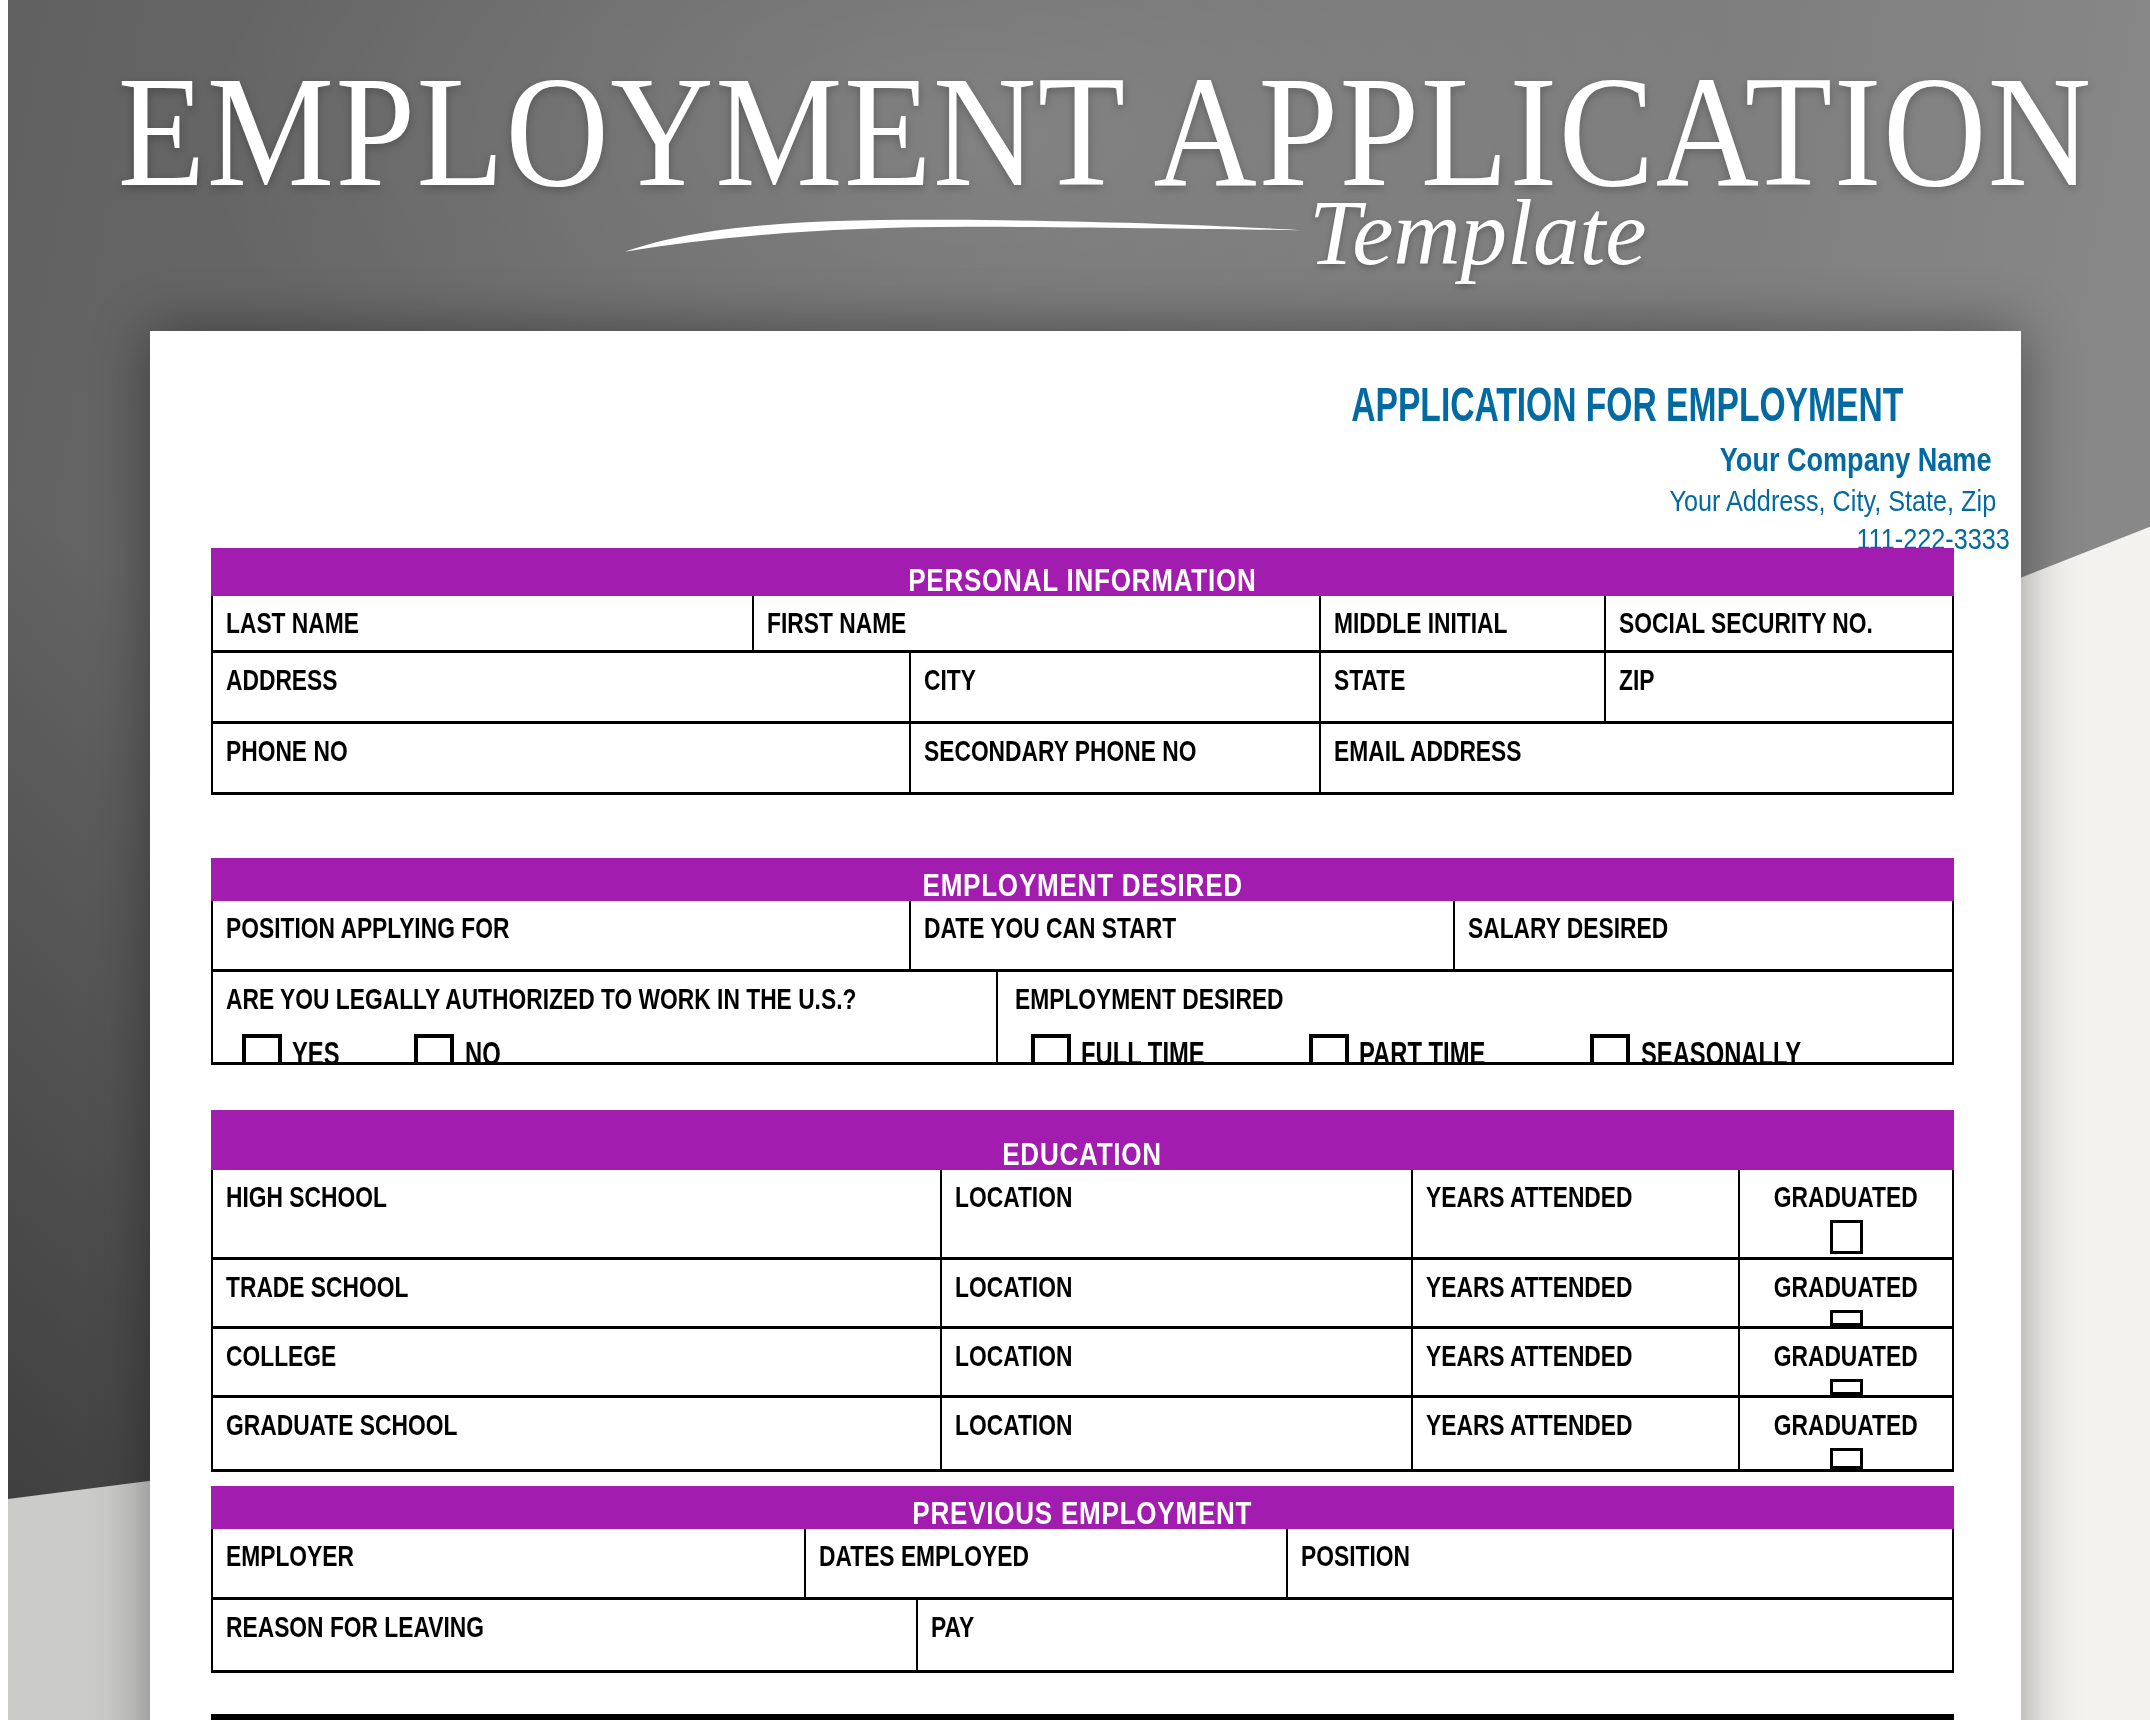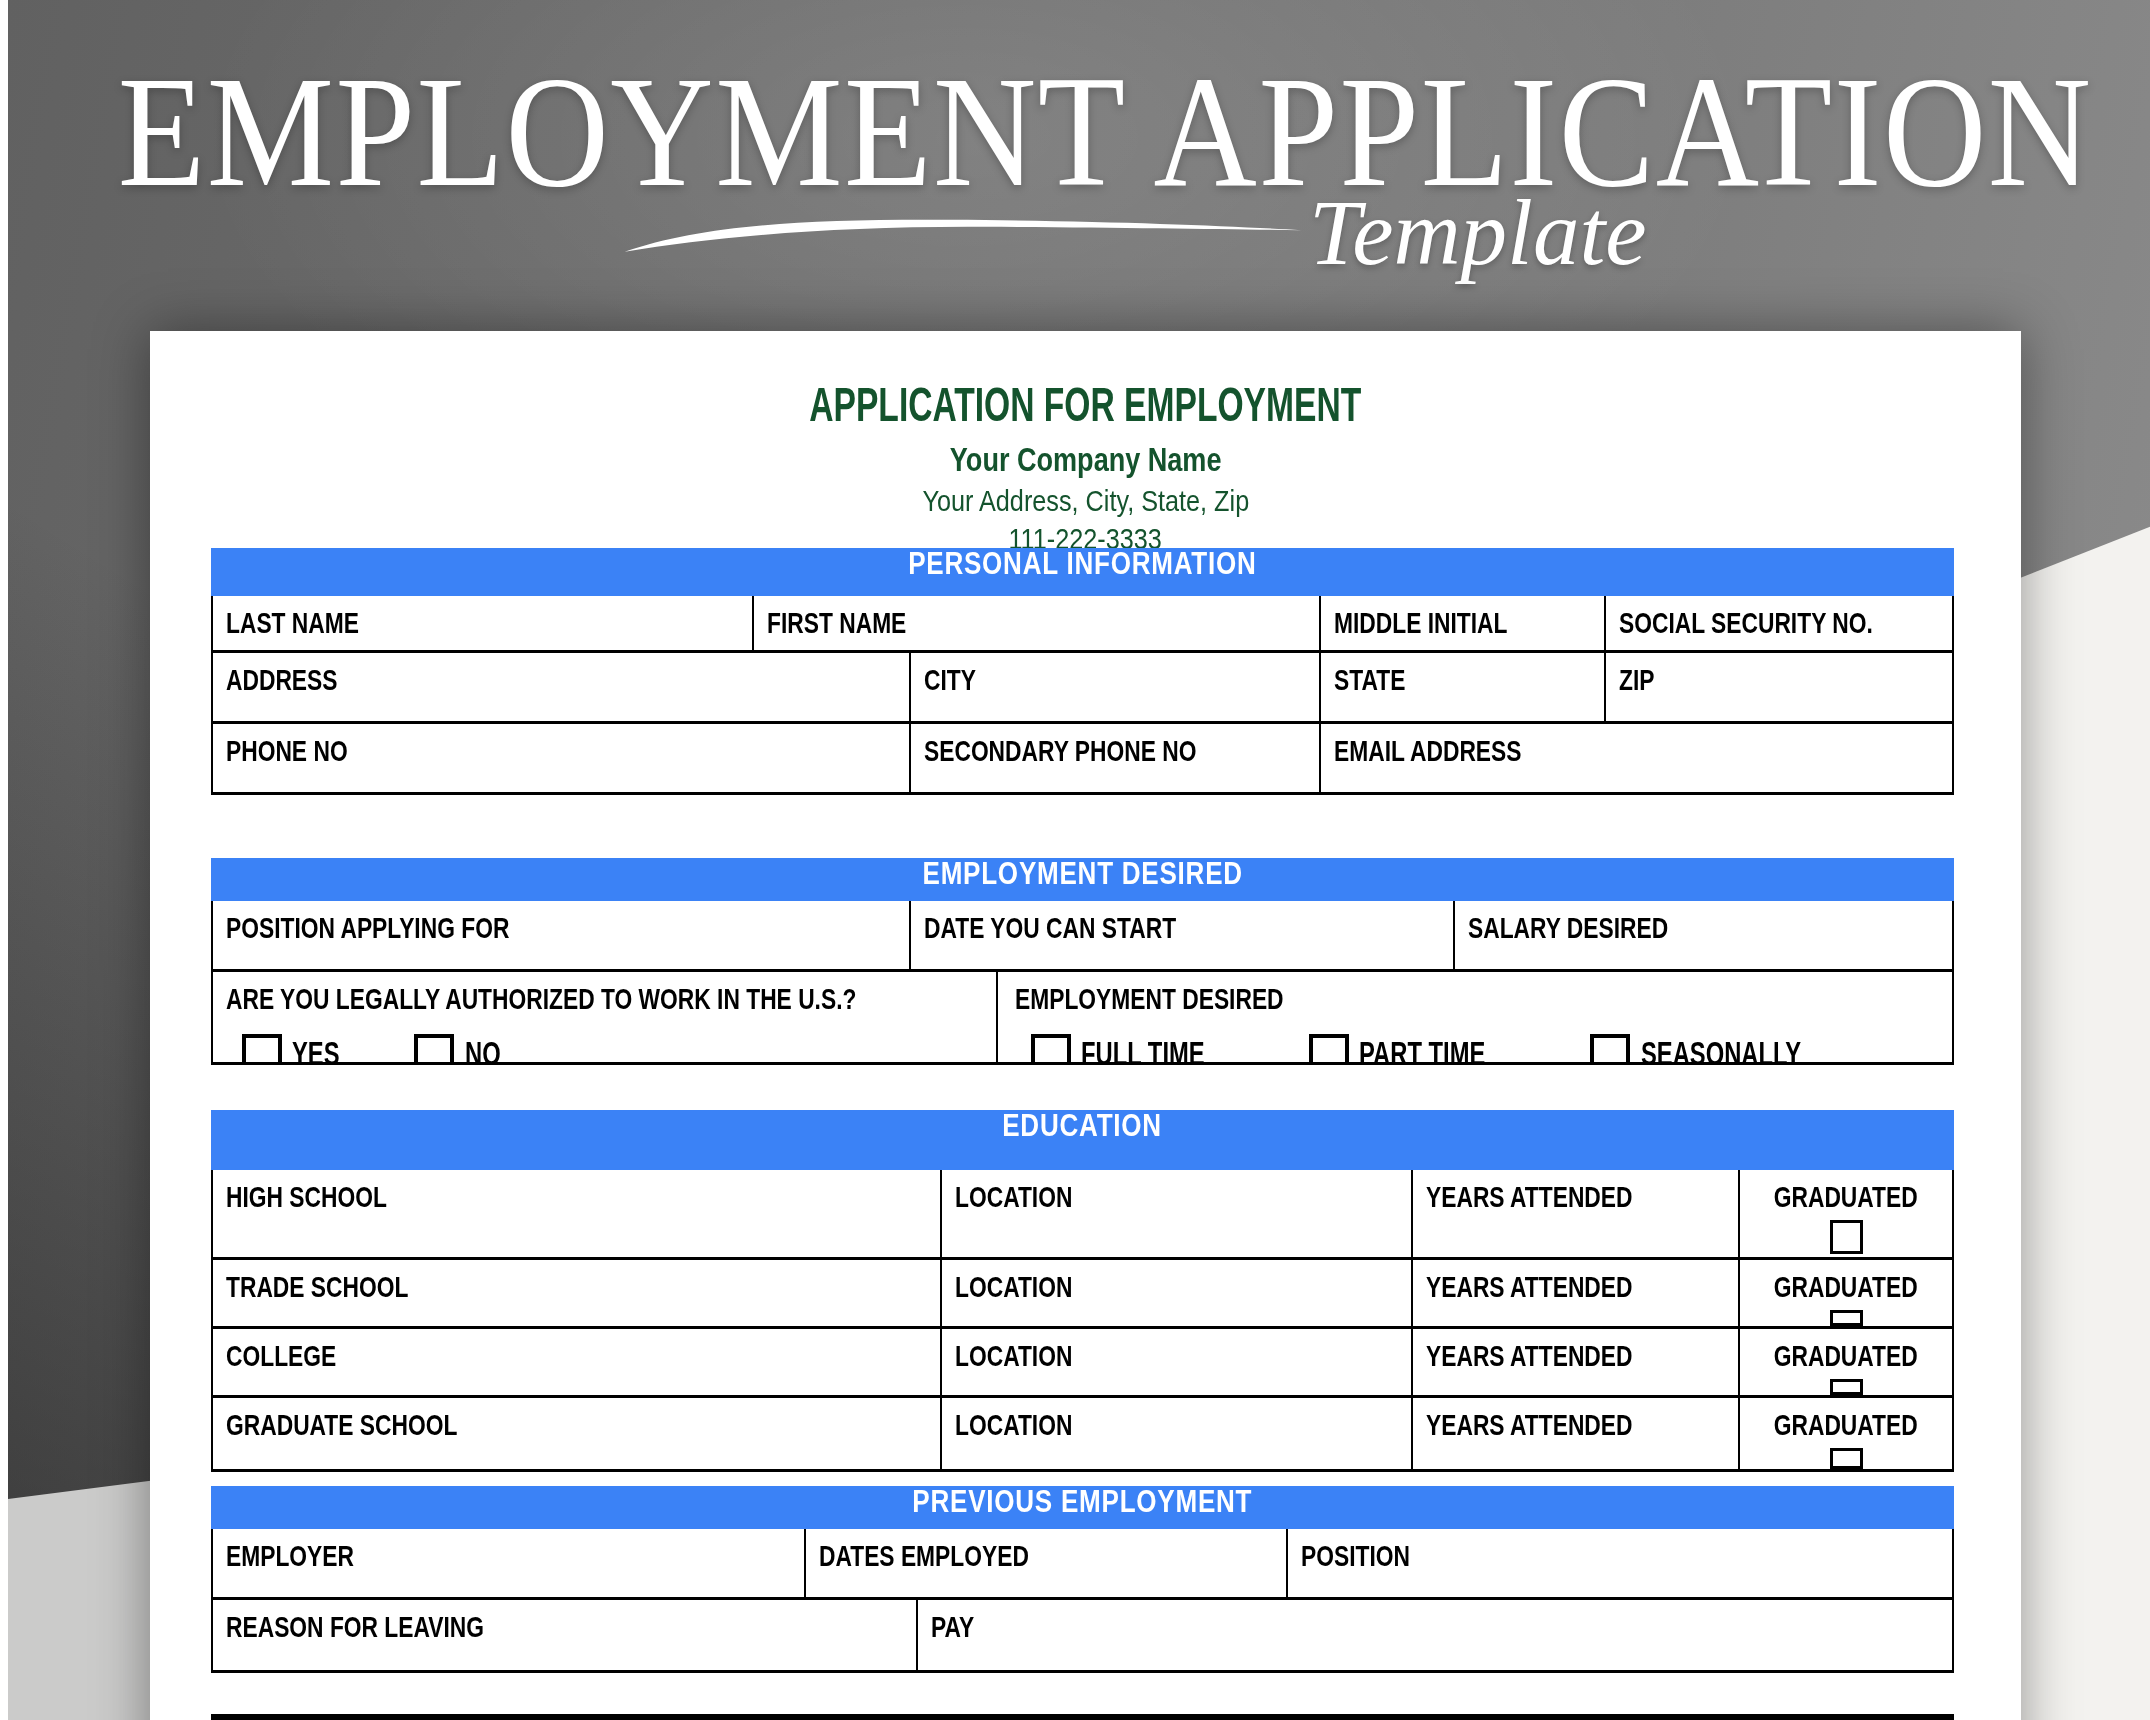--- a/index.html
+++ b/index.html
@@ -35,31 +35,31 @@
     position:absolute;left:1301px;top:186px;
     font-family:"Liberation Serif",serif;font-style:italic;font-size:93px;line-height:1;
     color:#ffffff;white-space:nowrap;
     text-shadow:0 2.6px 6.9px rgba(0,0,0,0.25);
   }
   
   #page{
     position:absolute;left:142px;top:331px;width:1871px;height:1463px;
     background:#ffffff;box-shadow:0 0 52px rgba(0,0,0,0.4);
   }
-  #doc-header{position:absolute;top:50px;left:0;width:100%;text-align:center;color:#14532d;}
+  #doc-header{position:absolute;top:50px;left:0;width:100%;text-align:right;color:#0369a1;}
   .dh-line{line-height:1;white-space:nowrap;}
   .dh-title{font-size:48px;font-weight:bold;margin-bottom:13.8px;}
   .dh-company{font-size:33px;font-weight:bold;margin-bottom:11.2px;}
   .dh-sub{font-size:29px;margin-bottom:9.5px;}
   .cx70{display:inline-block;transform:scaleX(0.70);transform-origin:center top;}
   .cx82{display:inline-block;transform:scaleX(0.82);transform-origin:center top;}
   .cx87{display:inline-block;transform:scaleX(0.87);transform-origin:center top;}
   
   .tbl{position:absolute;left:61px;width:1743px;box-sizing:border-box;}
-  .bar{background:#3b82f6;display:flex;align-items:flex-start;justify-content:center;}
+  .bar{background:#a21caf;display:flex;align-items:flex-end;justify-content:center;}
   .bar-text{
     display:inline-block;color:#fff;font-weight:bold;font-size:31px;line-height:1;
     letter-spacing:0.9px;transform:scaleX(0.84);transform-origin:center center;white-space:nowrap;
   }
   .trow{
     display:flex;box-sizing:border-box;background:#fff;
     border-left:2.6px solid #000;border-right:2.6px solid #000;border-bottom:3.4px solid #000;
   }
   .cell{box-sizing:border-box;padding:11.2px 0 0 13px;overflow:hidden;}
   .cell + .cell{border-left:2.6px solid #000;}

